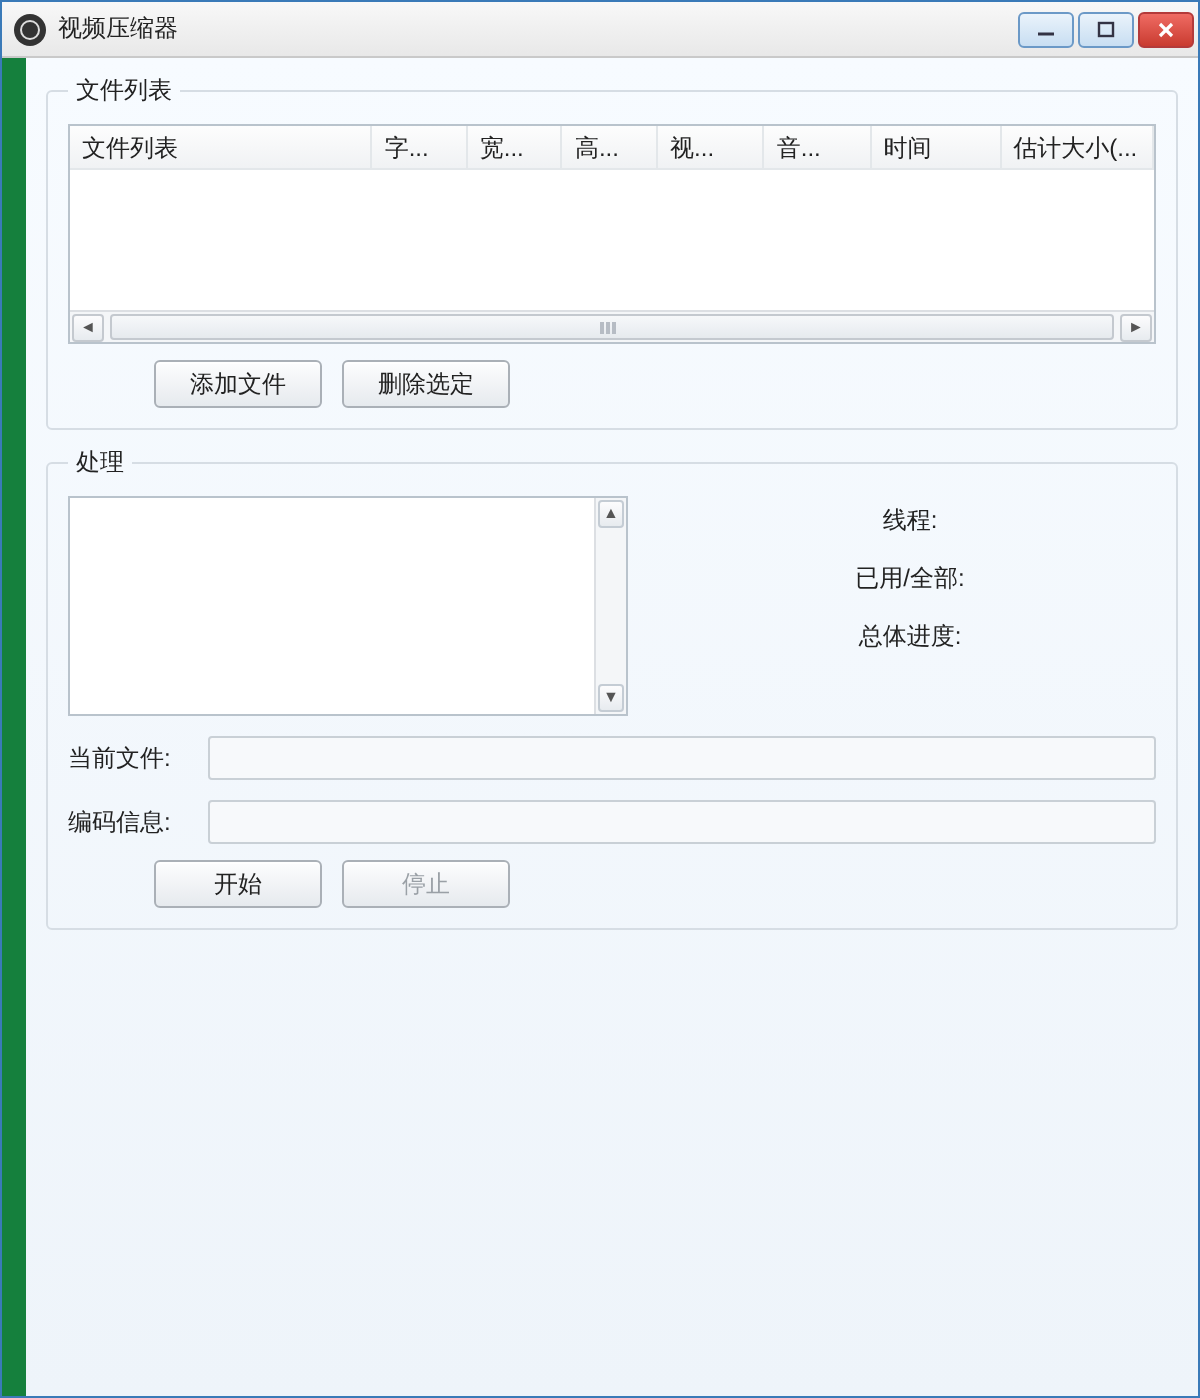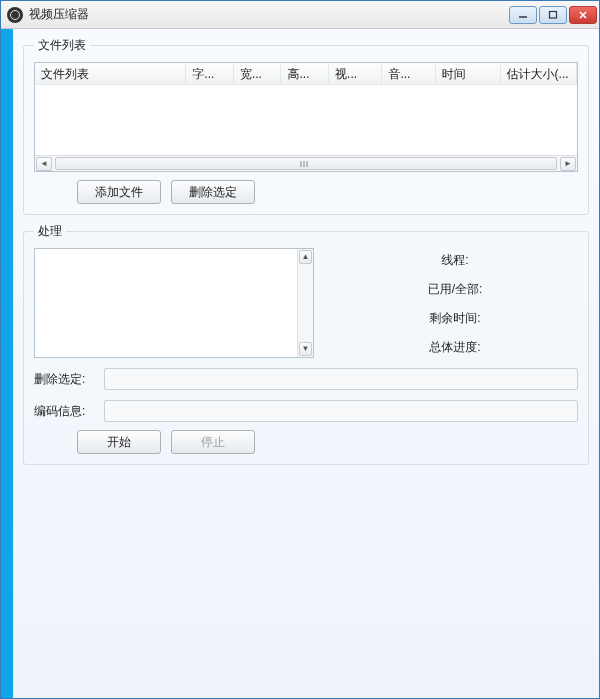--- a/index.html
+++ b/index.html
@@ -1,17 +1,17 @@
 <!DOCTYPE html>
 <html><head>
 <meta charset="utf-8">
 <style>
   * { box-sizing: border-box; font-family: "Microsoft YaHei", "SimSun", Tahoma, sans-serif; font-size: 12px; }
   body { margin: 0; background: #fff; }
-  .window { width: 600px; height: 699px; border: 1px solid #3a7ab8; background: #0ea5e9; display: flex; flex-direction: column; }
+  .window { width: 600px; height: 699px; border: 1px solid #3a7ab8; background: #15803d; display: flex; flex-direction: column; }
   .titlebar { height: 28px; background: linear-gradient(#f8f8f8, #e8e8e8); border-bottom: 1px solid #c9c9c9; display: flex; align-items: center; padding: 0 2px 0 6px; }
   .titlebar .app-icon { width: 16px; height: 16px; border-radius: 50%; background: #333; margin-right: 6px; position: relative; }
   .titlebar .app-icon::after { content:""; position:absolute; inset:3px; border:1px solid #ddd; border-radius:50%; }
   .titlebar .title { flex: 1; color: #222; }
   .win-btns { display: flex; gap: 2px; }
   .win-btn { width: 28px; height: 18px; border: 1px solid #6b99c7; border-radius: 3px; background: linear-gradient(#eaf3fb, #c8def2); display:flex; align-items:center; justify-content:center; cursor: default; }
   .win-btn.close { border-color: #b43a3a; background: linear-gradient(#ef6b63, #c93b30); color:#fff; }
   .win-btn svg { width: 10px; height: 10px; }
   .content { flex:1; padding: 8px 10px 10px 10px; background: linear-gradient(#f7fbff, #eef4fa); display:flex; flex-direction:column; gap: 8px; margin-left: 12px; }
   fieldset { border: 1px solid #d6dde4; border-radius: 3px; padding: 8px 10px 10px 10px; margin: 0; background: transparent; }
@@ -122,27 +122,26 @@
               </div>
             <div class="vtrack"></div>
             <div class="vbtn">
                 <span class="tri">▼</span>
               </div>
           </div>
         </div>
         <div class="stats">
           <div class="stat-line">线程:</div>
           <div class="stat-line">已用/全部:</div>
-          <div class="stat-line">剩余时间:</div>
           <div class="stat-line">总体进度:</div>
         </div>
       </div>
 
       <div class="field-row">
-        <div class="field-label">删除选定:</div>
+        <div class="field-label">当前文件:</div>
         <div class="readonly-box"></div>
       </div>
       <div class="field-row">
         <div class="field-label">编码信息:</div>
         <div class="readonly-box"></div>
       </div>
       <div class="row mt">
         <div class="btn">开始</div>
         <div class="btn disabled">停止</div>
       </div>

